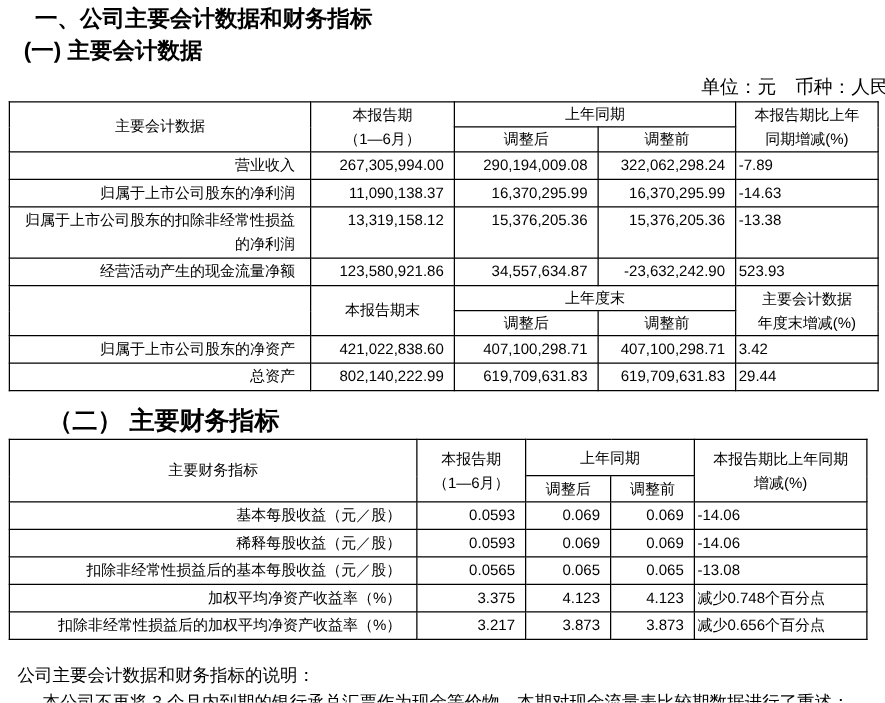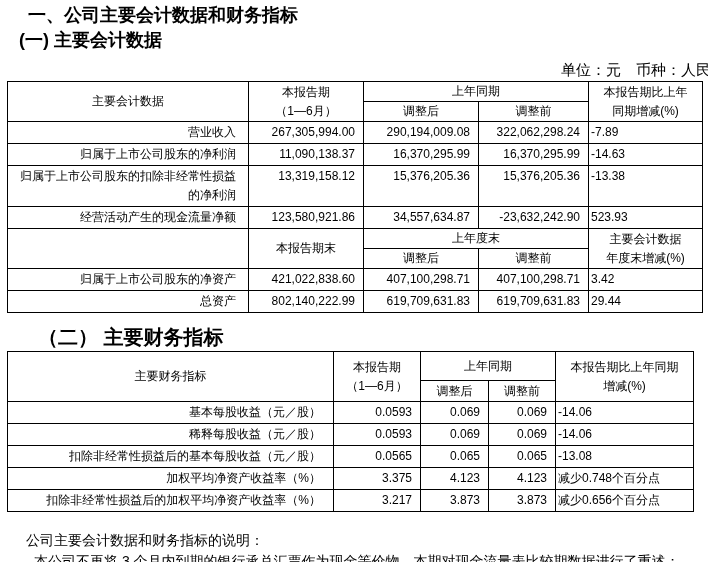--- a/index.html
+++ b/index.html
@@ -32,21 +32,21 @@
   td.lbl{text-align:right;vertical-align:top;padding:1px 12px 1px 4px;}
   td.num{text-align:right;vertical-align:top;padding:1px 8px 1px 2px;}
   td.pct{vertical-align:top;padding:1px 6px 1px 2px;}
   tr.hr1{height:18px;} tr.hr2{height:19px;}
   tr.r20{height:20px;} tr.r21{height:21px;} tr.r40{height:40px;}
   tr.fh1{height:29px;} tr.fh2{height:21px;} tr.fr{height:19px;}
   .sec-title-2{
     font-size:20px;font-weight:bold;margin:16px 0 6px 38px;line-height:16px;
   }
   .notes{margin:18px 0 0 6px;font-size:14px;}
-  .notes .note-heading{margin:0 0 0 20px;line-height:21px;}
+  .notes .note-heading{margin:0 0 0 8px;line-height:21px;}
   .notes p{margin:0;line-height:21px;white-space:nowrap;}
   .notes p.indent{text-indent:28px;}
   .squiggle{
     text-decoration:underline;
     text-decoration-style:wavy;
     text-decoration-color:#2aa348;
     text-decoration-thickness:1px;
     text-underline-offset:3px;
   }
 </style>

